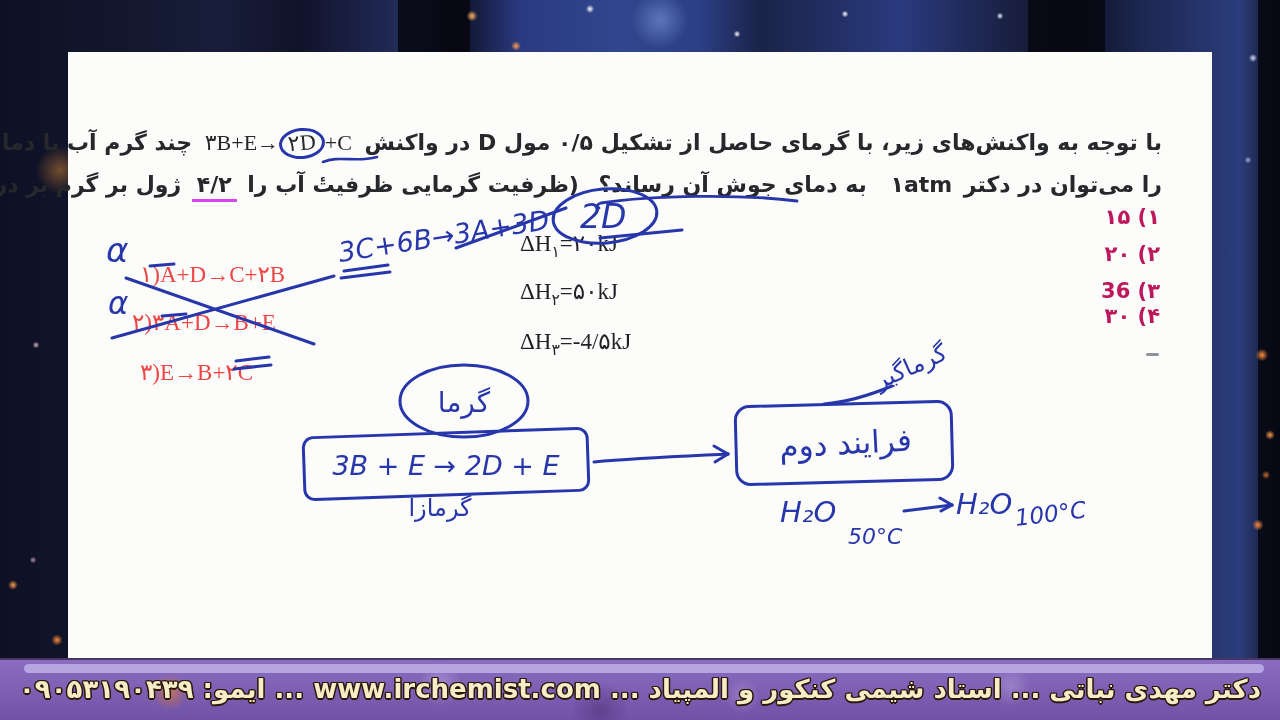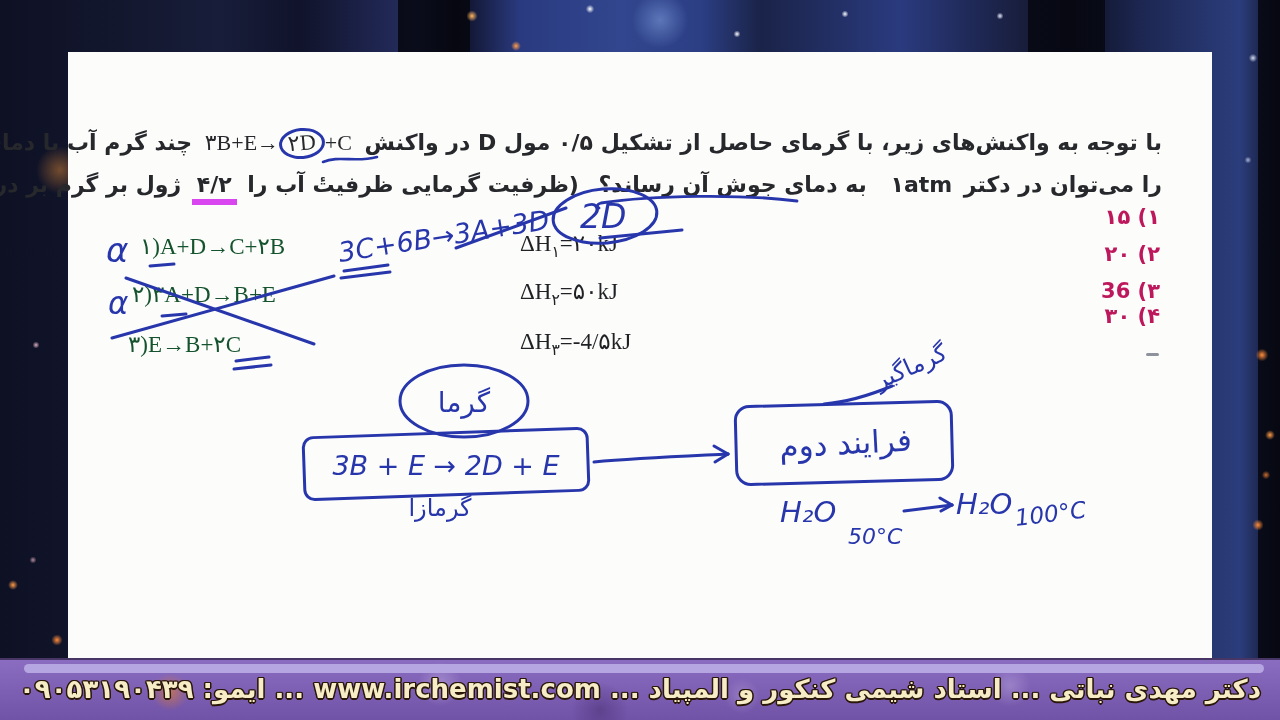--- a/index.html
+++ b/index.html
@@ -46,27 +46,27 @@
 
   .circled{display:inline-block;border:3px solid #2836ac;border-radius:50%;
            padding:0 6px 2px;transform:rotate(-5deg);line-height:1.05;}
 
   .squig-wrap{position:relative;display:inline-block;}
   .squig-wrap svg{position:absolute;left:-4px;bottom:-9px;}
 
   .swoosh-wrap{position:relative;display:inline-block;margin:0 12px;}
   .swoosh-wrap svg{position:absolute;left:-6px;bottom:-14px;}
 
-  .frac-underline{border-bottom:6px solid #d946ef;padding:0 5px 2px;margin:0 3px;}
+  .frac-underline{border-bottom:3px solid #d946ef;padding:0 5px 2px;margin:0 3px;}
 
   .option{position:absolute;right:52px;white-space:nowrap;direction:rtl;
           font:700 21px "DejaVu Sans",sans-serif;color:#be185d;}
 
   .rxn{position:absolute;white-space:nowrap;direction:ltr;
-       font:400 23px "Liberation Serif",serif;color:#14532d;}
+       font:400 23px "Liberation Serif",serif;color:#ef4444;margin-top:28px;}
   .dh{position:absolute;left:452px;white-space:nowrap;direction:ltr;
       font:400 23px "Liberation Serif",serif;color:#1f2125;}
   .dh sub{font-size:.68em;}
 
   .mini-dash{position:absolute;left:1078px;top:301px;width:13px;height:3px;
              background:#8d929d;border-radius:2px;}
 
   .ink{position:absolute;inset:0;pointer-events:none;}
   .ink path,.ink line,.ink ellipse,.ink rect{fill:none;stroke:#2836ac;
         stroke-width:3;stroke-linecap:round;stroke-linejoin:round;}
@@ -126,21 +126,21 @@
     <div class="option" style="top:227px">۳) 36</div>
     <div class="option" style="top:252px">۴) ۳۰</div>
     <div class="mini-dash"></div>
 
     <div class="rxn" style="left:72px;top:181px">۱)A+D→C+۲B</div>
     <div class="dh" style="top:178px"><span>ΔH</span><sub>۱</sub><span>=۲۰kJ</span></div>
 
     <div class="rxn" style="left:64px;top:229px">۲)۳A+D→B+E</div>
     <div class="dh" style="top:226px"><span>ΔH</span><sub>۲</sub><span>=۵۰kJ</span></div>
 
-    <div class="rxn" style="left:60px;top:279px">۳)E→B+۲C</div>
+    <div class="rxn" style="left:72px;top:279px">۳)E→B+۲C</div>
     <div class="dh" style="top:276px"><span>ΔH</span><sub>۳</sub><span>=-4/۵kJ</span></div>
 
     <svg class="ink" width="1144" height="606" viewBox="0 0 1144 606">
 
       <text x="38" y="210" font-size="34" class="hw-lat">α</text>
       <text x="40" y="262" font-size="31" class="hw-lat">α</text>
 
       <g>
         <path d="M44,286 L266,224" stroke-width="3.5"></path>
         <path d="M58,226 L246,292" stroke-width="3.5"></path>

